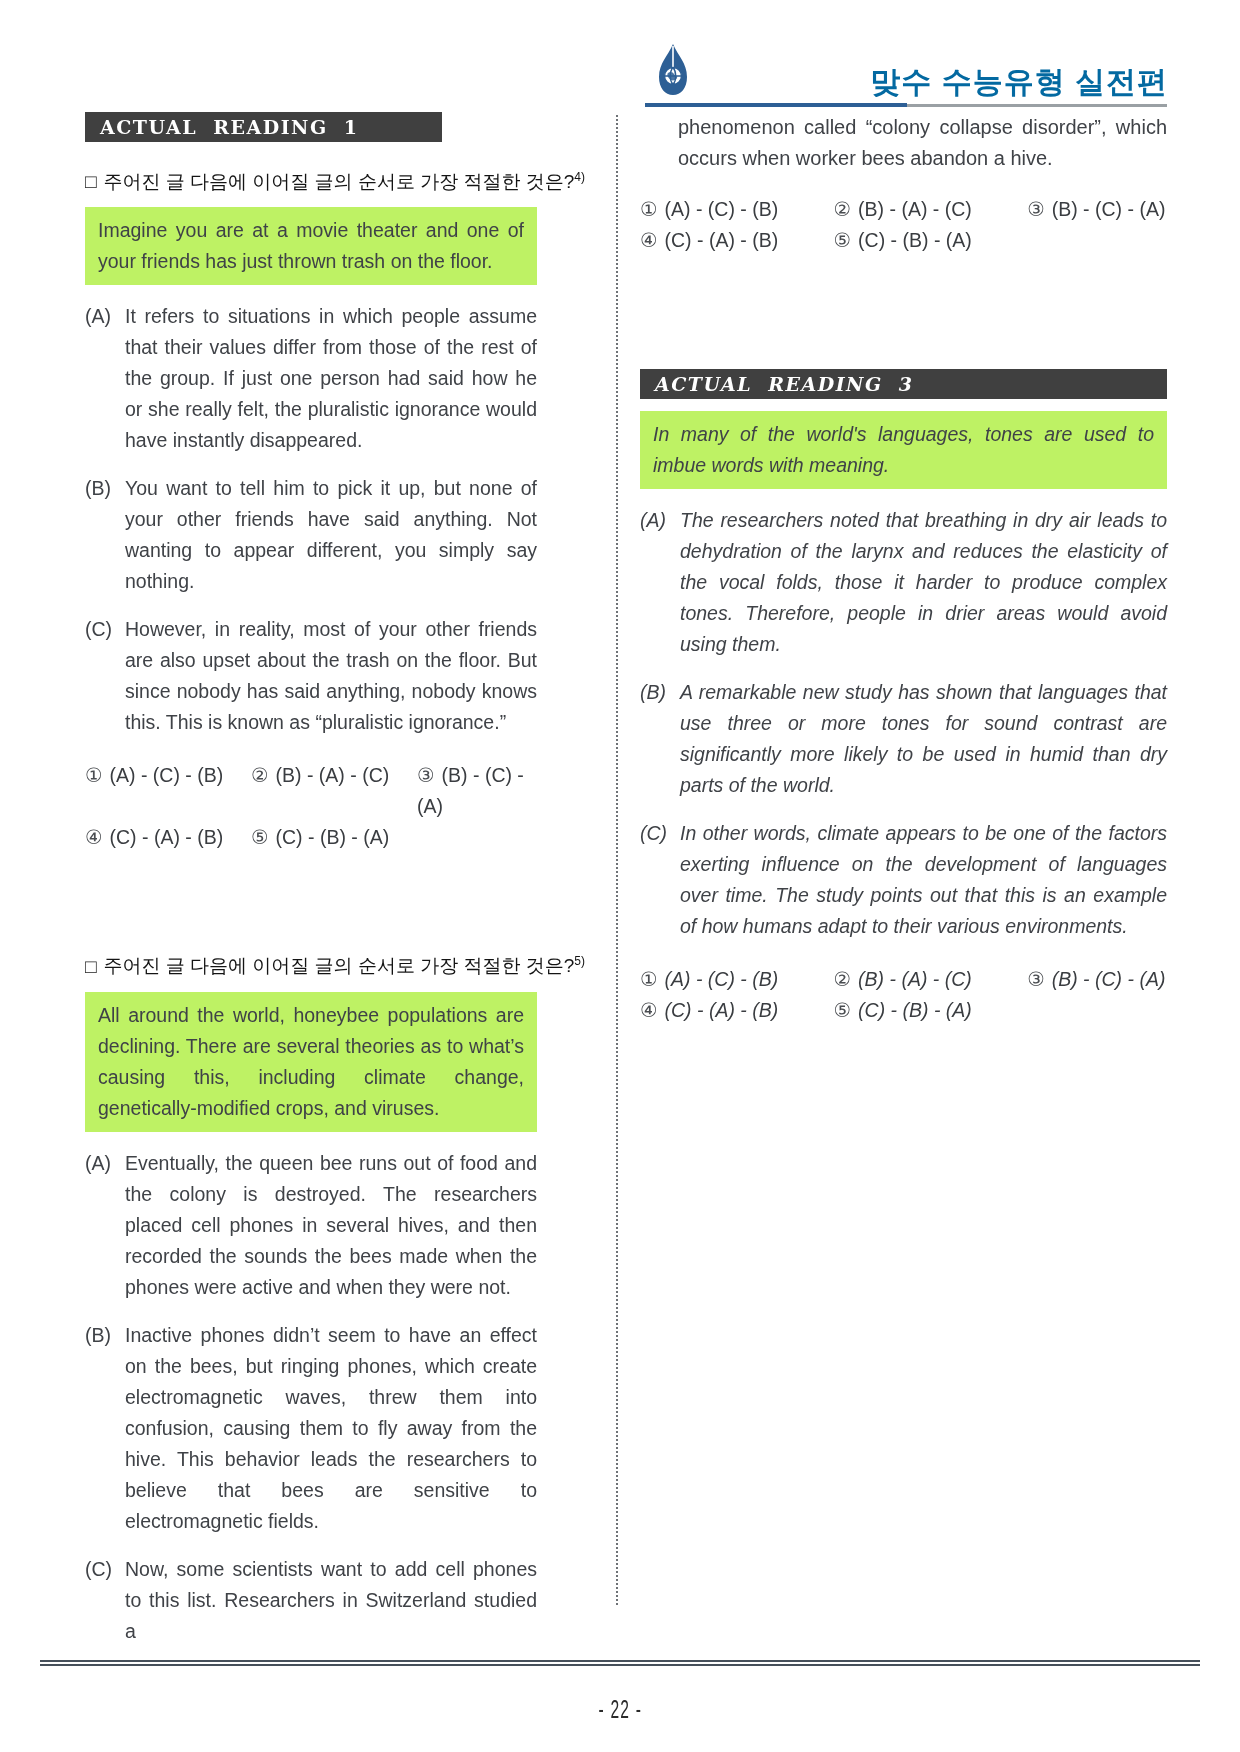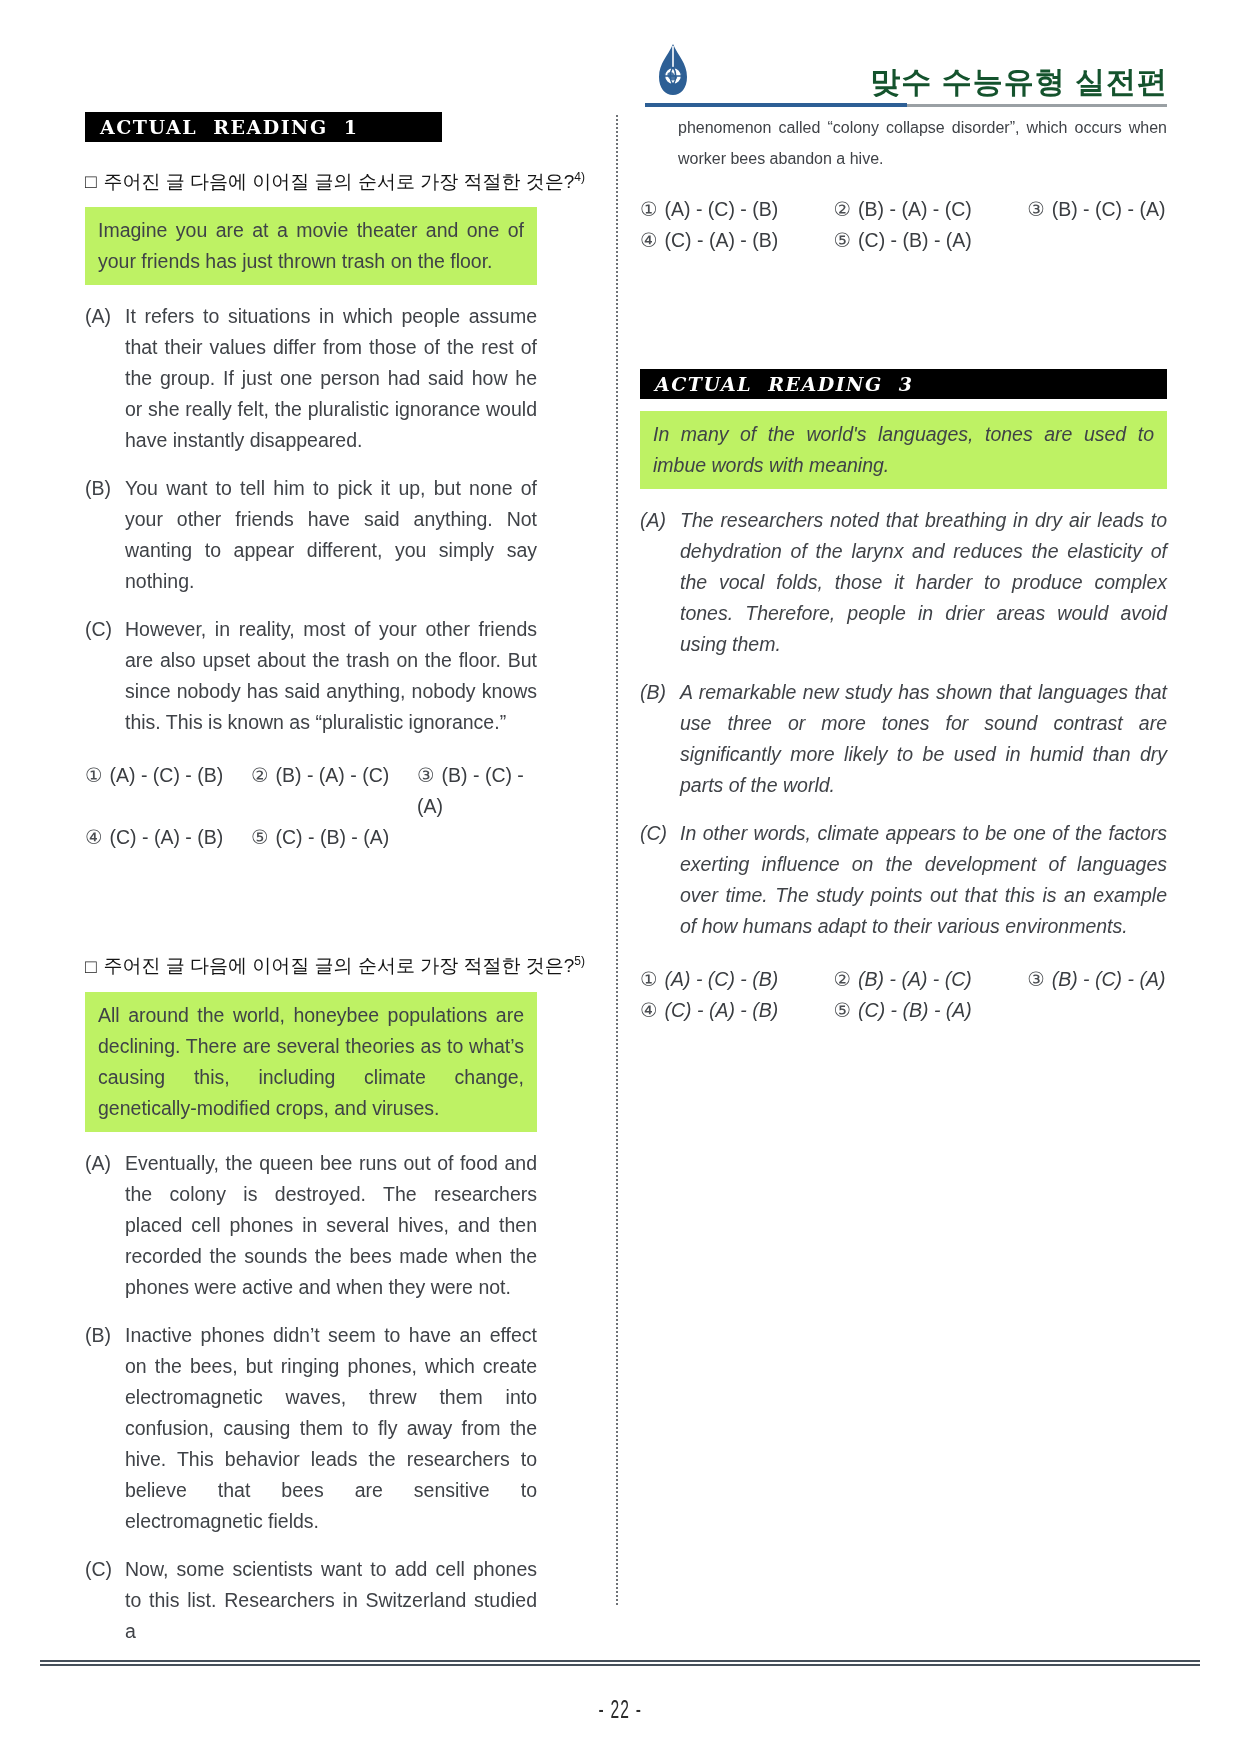--- a/index.html
+++ b/index.html
@@ -7,38 +7,38 @@
   body {
     width:1240px; height:1752px; position:relative; overflow:hidden;
     font-family:"Liberation Sans","DejaVu Sans",sans-serif;
     color:#3a3d41;
   }
 
   
   .brand-title {
     position:absolute; top:62px; right:72px;
     font-size:30px; font-weight:800; letter-spacing:1px;
-    color:#14532d;
+    color:#0369a1;
   }
   .pen-logo { position:absolute; left:652px; top:44px; }
   .rule-blue { position:absolute; left:645px; top:103px; width:262px; height:4px; background:#2d5f95; }
   .rule-gray { position:absolute; left:907px; top:104px; width:260px; height:3px; background:#9aa0a4; }
 
   
   .col { position:absolute; top:112px; }
   .col-left  { left:85px;  width:452px; }
   .col-right { left:640px; width:527px; }
   .divider {
     position:absolute; left:616px; top:115px; height:1490px; width:0;
     border-left:2px dotted #6e7276;
   }
 
   
   .reading-header {
-    background:#000000; color:#ffffff;
+    background:#404040; color:#ffffff;
     font-family:"DejaVu Serif","Liberation Serif",serif;
     font-weight:700; font-size:19px; letter-spacing:1.5px; word-spacing:8px;
     height:30px; line-height:25px; padding:3px 0 0 15px;
   }
   .hdr-narrow { width:357px; }
   .hdr-full   { width:100%; }
 
   .prompt {
     margin-top:22px; font-size:19px; color:#141414; line-height:26px;
     white-space:nowrap;
@@ -50,21 +50,21 @@
     margin-top:12px; background:#bef264; padding:8px 13px;
     font-size:19.5px; line-height:31px; color:#3f4247;
     text-align:justify;
   }
 
   .para { display:flex; margin-top:16px; font-size:19.5px; line-height:31px; color:#3f4247; }
   .para + .para { margin-top:17px; }
   .para .label { flex:0 0 40px; }
   .para .body  { flex:1; text-align:justify; }
 
-  .continuation { display:flex; font-size:16px; line-height:31px; color:#3f4247; }
+  .continuation { display:flex; font-size:20px; line-height:31px; color:#3f4247; }
   .continuation .indent { flex:0 0 38px; }
   .continuation .body { flex:1; text-align:justify; }
 
   .opts { margin-top:22px; width:103%; }
   .opt-row {
     display:grid; grid-template-columns:1.07fr 1.07fr 0.86fr;
     font-size:19.5px; line-height:31px; color:#3a3d41;
   }
   .opt-num { margin-right:7px; color:#4a4d51; }
 

